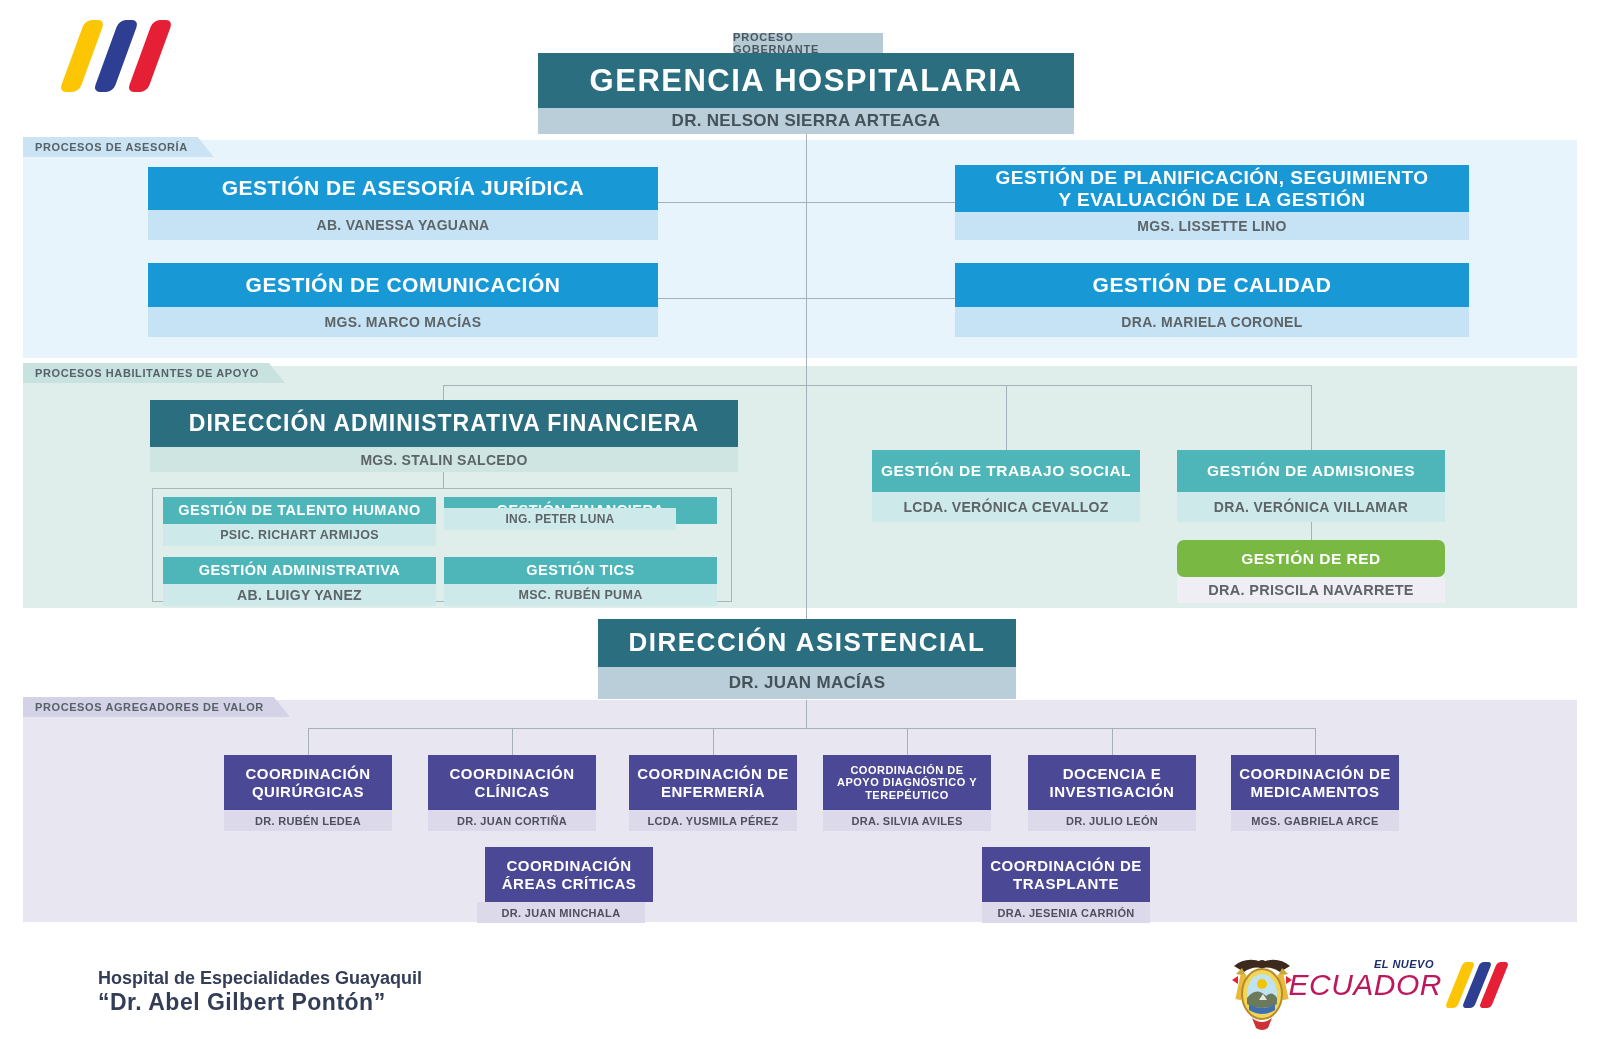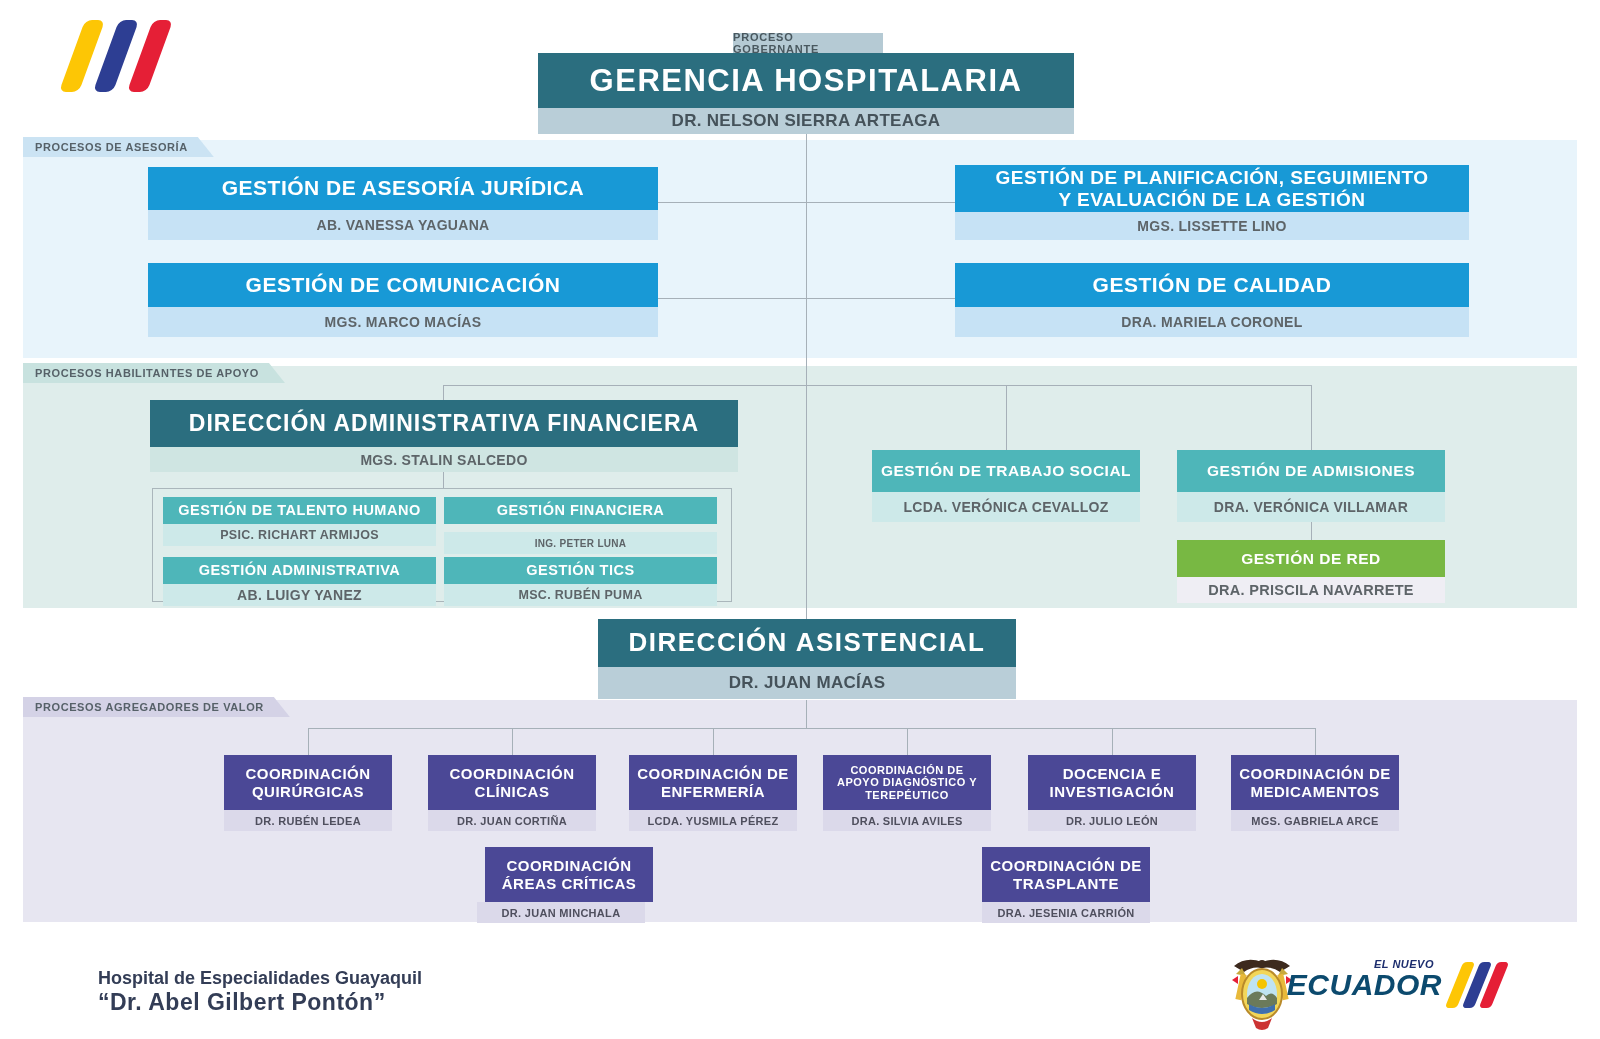--- a/index.html
+++ b/index.html
@@ -22,21 +22,21 @@
     background:#b5cad4;color:#49585f;font-size:11px;font-weight:bold;letter-spacing:.8px;}
 
   .org-title{position:absolute;display:flex;align-items:center;justify-content:center;
     color:#ffffff;font-weight:bold;text-align:center;letter-spacing:.5px;line-height:1.15;}
   .org-name{position:absolute;display:flex;align-items:center;justify-content:center;
     font-weight:bold;color:#5d6468;text-align:center;letter-spacing:.3px;}
 
   .bg-tealdark{background:#2b6e7f;}
   .bg-blue{background:#1899d6;}
   .bg-teal{background:#4eb6b9;}
-  .bg-green{background:#78b843;}
+  .bg-green{background:#78b843;border-radius:7px;}
   .bg-purple{background:#4b4896;}
   .nm-slate{background:#b9ced8;color:#45525a;}
   .nm-blue{background:#c6e2f5;}
   .nm-teal{background:#cde9e9;}
   .nm-tealsoft{background:#cfe5e2;}
   .nm-white{background:#efeef4;}
   .nm-purple{background:#dbd9ea;color:#4f4f5e;}
 
   .hline,.vline{position:absolute;background:#a6b0b8;}
   .hline{height:1px;}
@@ -44,21 +44,21 @@
   .bracket{position:absolute;border:1px solid #aab6bb;background:transparent;}
 
   .stripe{position:absolute;border-radius:7px;transform:skewX(-20deg);}
 
   .footer-text{position:absolute;color:#333d56;line-height:1.15;}
   .ft1{font-size:18px;font-weight:bold;}
   .ft2{font-size:23px;font-weight:bold;letter-spacing:.5px;}
 
   .ec-logo{position:absolute;}
   .ec-elnuevo{position:absolute;right:66px;top:0;font-size:11px;font-weight:bold;font-style:italic;color:#1d2e6e;letter-spacing:.5px;}
-  .ec-word{position:absolute;right:58px;top:10px;font-size:30px;font-weight:bold;font-style:italic;color:#0c4a6e;letter-spacing:.5px;}
+  .ec-word{position:absolute;right:58px;top:10px;font-size:30px;font-weight:normal;font-style:italic;color:#be185d;letter-spacing:.5px;}
   .ministripe{position:absolute;border-radius:4px;transform:skewX(-22deg);}
 </style>
 </head>
 <body>
 
 <div id="canvas">
 
   <div class="band band1"></div>
   <div class="band band2"></div>
   <div class="band band3"></div>
@@ -117,21 +117,21 @@
     <span>PROCESOS HABILITANTES DE APOYO</span>
   </div>
 
   <div class="org-title bg-tealdark" style="left:150px;top:400px;width:588px;height:47px;font-size:23px;letter-spacing:1px;">DIRECCIÓN ADMINISTRATIVA FINANCIERA</div>
   <div class="org-name nm-tealsoft" style="left:150px;top:447px;width:588px;height:25px;font-size:14px;">MGS. STALIN SALCEDO</div>
 
   <div class="org-title bg-teal" style="left:163px;top:497px;width:273px;height:27px;font-size:14.5px;">GESTIÓN DE TALENTO HUMANO</div>
   <div class="org-name nm-teal" style="left:163px;top:524px;width:273px;height:22px;font-size:12.5px;">PSIC. RICHART ARMIJOS</div>
 
   <div class="org-title bg-teal" style="left:444px;top:497px;width:273px;height:27px;font-size:14.5px;">GESTIÓN FINANCIERA</div>
-  <div class="org-name nm-teal" style="left:444px;top:532px;width:273px;height:22px;font-size:10px;">ING. PETER LUNA</div>
+  <div class="org-name nm-teal" style="left:444px;top:508px;width:232px;height:22px;font-size:12px;">ING. PETER LUNA</div>
 
   <div class="org-title bg-teal" style="left:163px;top:557px;width:273px;height:27px;font-size:14.5px;">GESTIÓN ADMINISTRATIVA</div>
   <div class="org-name nm-teal" style="left:163px;top:584px;width:273px;height:22px;font-size:14px;">AB. LUIGY YANEZ</div>
 
   <div class="org-title bg-teal" style="left:444px;top:557px;width:273px;height:27px;font-size:14.5px;">GESTIÓN TICS</div>
   <div class="org-name nm-teal" style="left:444px;top:584px;width:273px;height:22px;font-size:12.5px;">MSC. RUBÉN PUMA</div>
 
   <div class="org-title bg-teal" style="left:872px;top:450px;width:268px;height:42px;font-size:15.5px;">GESTIÓN DE TRABAJO SOCIAL</div>
   <div class="org-name nm-teal" style="left:872px;top:492px;width:268px;height:30px;font-size:14px;">LCDA. VERÓNICA CEVALLOZ</div>
 

